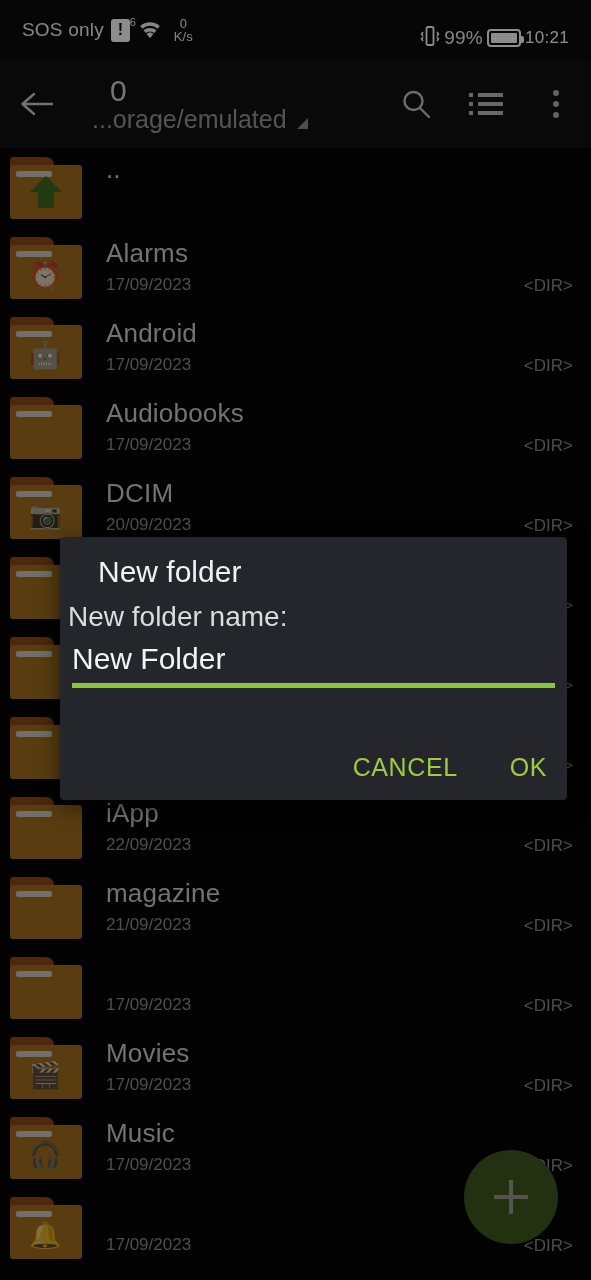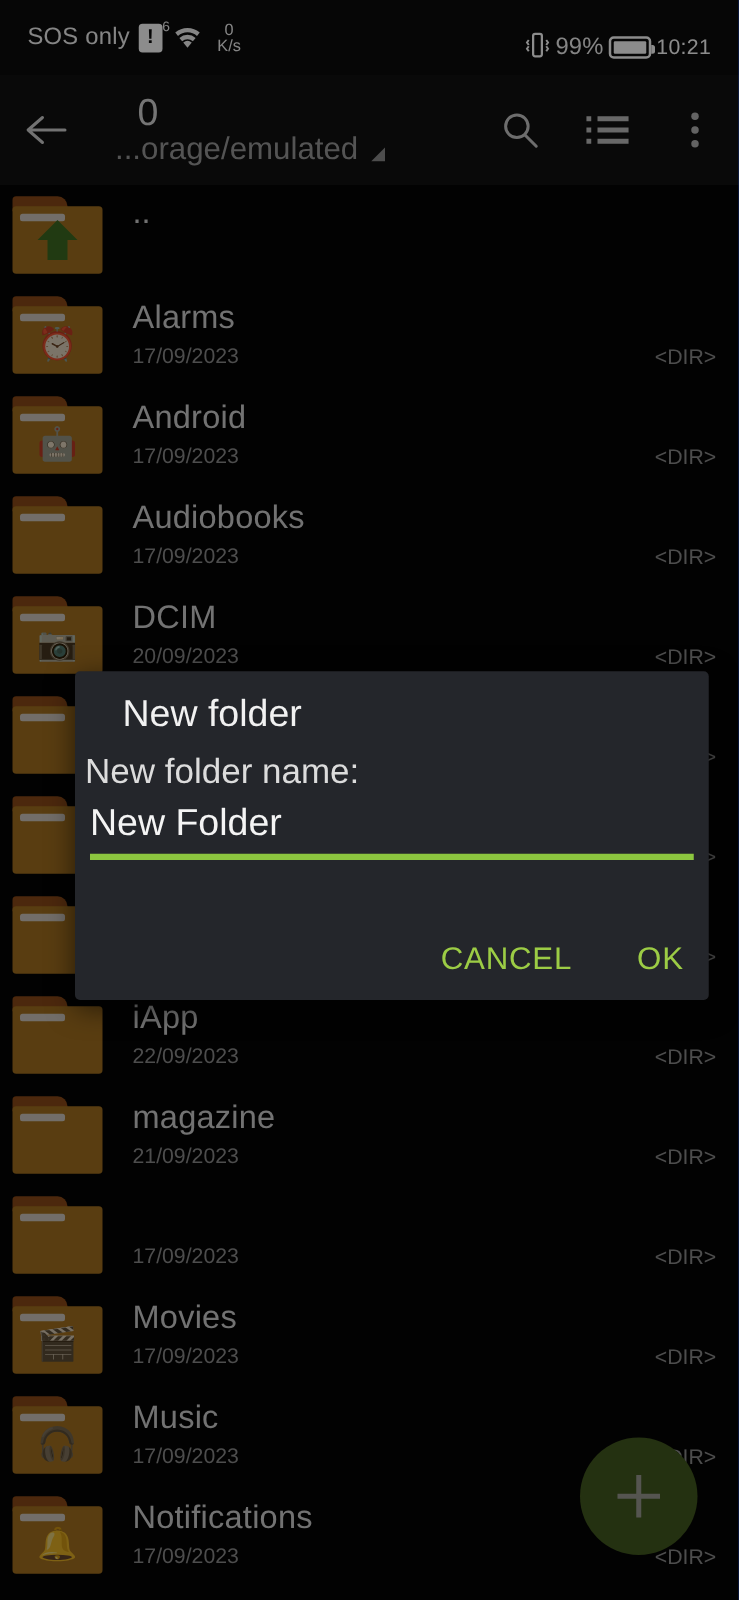--- a/index.html
+++ b/index.html
@@ -5,21 +5,21 @@
   * { box-sizing: border-box; margin: 0; padding: 0; }
   html, body {
     width: 591px; height: 1280px;
     background: #000000;
     font-family: "Liberation Sans", sans-serif;
     overflow: hidden;
   }
   #screen {
     position: relative;
     width: 591px; height: 1280px;
-    background: #1d4ed8;
+    background: #fca5a5;
     overflow: hidden;
   }
 
   
   #statusbar {
     position: absolute; top: 0; left: 0;
     width: 591px; height: 60px;
     background: #0b0b0b;
     display: flex; align-items: center;
     justify-content: space-between;
@@ -447,21 +447,20 @@
         </div>
       </div>
       <div class="row">
         <div class="folder">
           <span class="tab"></span>
           <span class="body"></span>
           <span class="strip"></span>
           <span class="glyph">🔔</span>
         </div>
         <div class="meta">
-          <span class="fname">Notifications</span>
           <span class="fdate">17/09/2023</span>
           <span class="fsize">&lt;DIR&gt;</span>
         </div>
       </div>
     </div>
 
   <div id="fab">
     <span class="plus"></span>
   </div>
 

